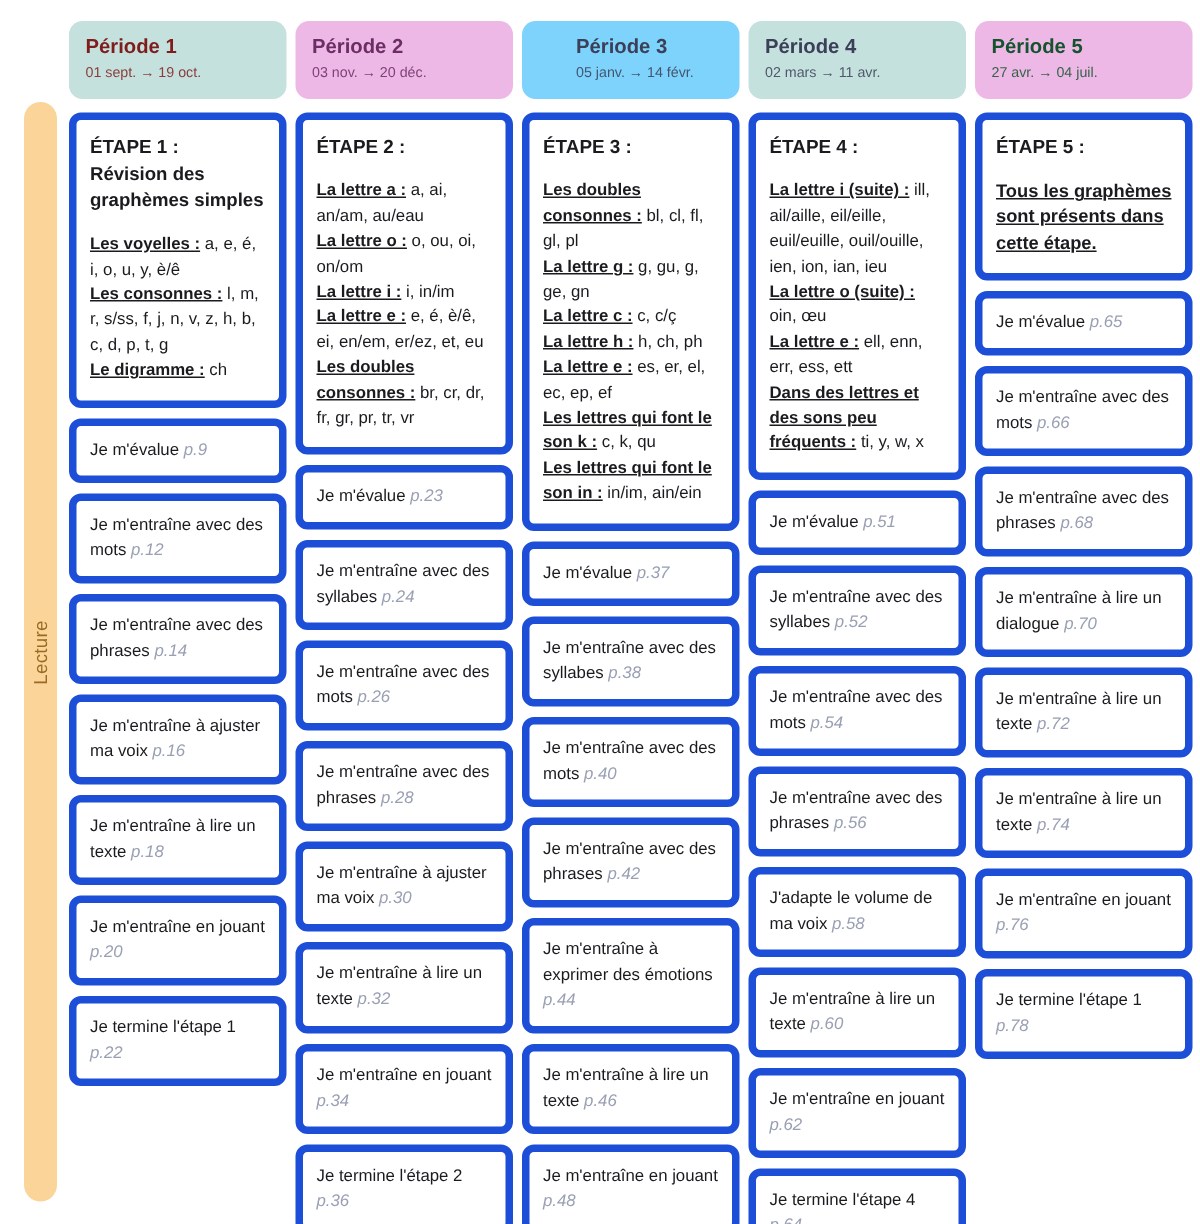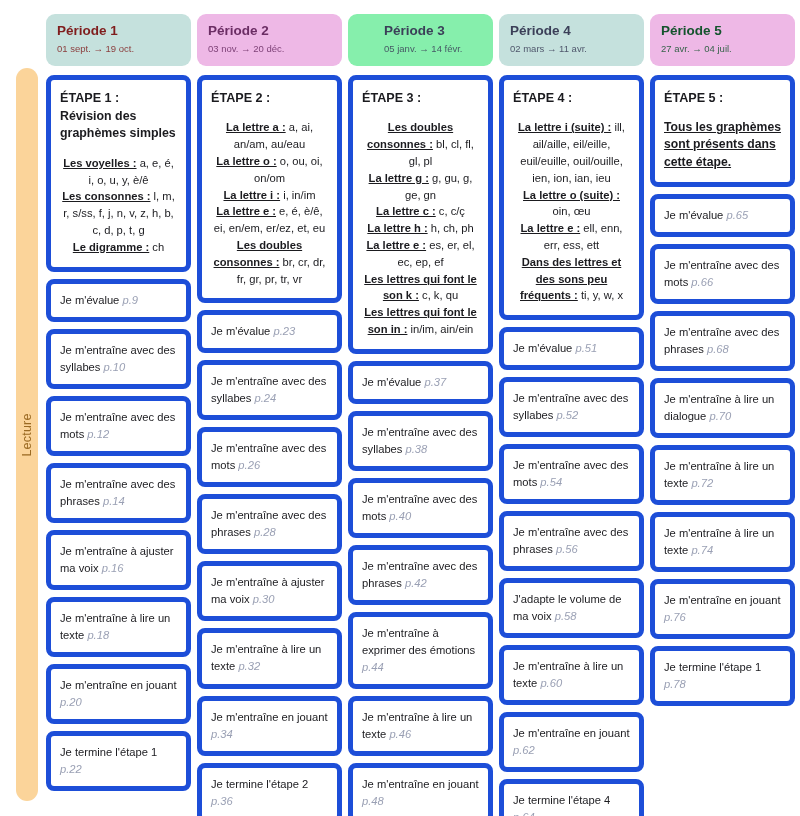--- a/index.html
+++ b/index.html
@@ -82,21 +82,21 @@
     font-weight: bold;
     line-height: 1.3;
     margin-bottom: 2px;
   }
   .etape-sub {
     font-size: 12.4px;
     font-weight: bold;
     line-height: 1.35;
     display: block;
   }
-  .etape-body { margin-top: 13px; font-size: 11.2px; line-height: 1.5; text-align: center; }
+  .etape-body { margin-top: 13px; font-size: 11.2px; line-height: 1.5; }
   .etape-body .lbl { font-weight: bold; text-decoration: underline; }
   .etape-note {
     margin-top: 13px;
     font-size: 12.2px;
     font-weight: bold;
     text-decoration: underline;
     line-height: 1.4;
     display: block;
   }
   .pg { color: #9aa0b4; font-style: italic; }
@@ -116,21 +116,20 @@
           <div class="period-title">Période 1</div>
           <div class="period-dates">01 sept. → 19 oct.</div>
         </div>
         <div class="stack">
           <div class="card etape-card">
             <div class="etape-title">ÉTAPE 1 :</div>
             <span class="etape-sub">Révision des graphèmes simples</span>
             <div class="etape-body"><span class="lbl">Les voyelles :</span><span> a, e, é, i, o, u, y, è/ê</span><br><span class="lbl">Les consonnes :</span><span> l, m, r, s/ss, f, j, n, v, z, h, b, c, d, p, t, g</span><br><span class="lbl">Le digramme :</span><span> ch</span></div>
           </div>
           <div class="card"><span>Je m'évalue </span><span class="pg">p.9</span></div>
-          <div class="card"><span>Je m'entraîne avec des syllabes </span><span class="pg">p.10</span></div>
           <div class="card"><span>Je m'entraîne avec des mots </span><span class="pg">p.12</span></div>
           <div class="card"><span>Je m'entraîne avec des phrases </span><span class="pg">p.14</span></div>
           <div class="card"><span>Je m'entraîne à ajuster ma voix </span><span class="pg">p.16</span></div>
           <div class="card"><span>Je m'entraîne à lire un texte </span><span class="pg">p.18</span></div>
           <div class="card"><span>Je m'entraîne en jouant </span><span class="pg">p.20</span></div>
           <div class="card"><span>Je termine l'étape 1 </span><span class="pg">p.22</span></div>
         </div>
       </div>
       <div class="col">
         <div class="period" style="background: rgb(238, 184, 230); color: rgb(107, 45, 100);">
@@ -146,21 +145,21 @@
           <div class="card"><span>Je m'entraîne avec des syllabes </span><span class="pg">p.24</span></div>
           <div class="card"><span>Je m'entraîne avec des mots </span><span class="pg">p.26</span></div>
           <div class="card"><span>Je m'entraîne avec des phrases </span><span class="pg">p.28</span></div>
           <div class="card"><span>Je m'entraîne à ajuster ma voix </span><span class="pg">p.30</span></div>
           <div class="card"><span>Je m'entraîne à lire un texte </span><span class="pg">p.32</span></div>
           <div class="card"><span>Je m'entraîne en jouant </span><span class="pg">p.34</span></div>
           <div class="card"><span>Je termine l'étape 2 </span><span class="pg">p.36</span></div>
         </div>
       </div>
       <div class="col">
-        <div class="period" style="background: #86efac; color: rgb(59, 63, 88); padding-left: 36px;">
+        <div class="period" style="background: #7dd3fc; color: rgb(59, 63, 88); padding-left: 36px;">
           <div class="period-title">Période 3</div>
           <div class="period-dates">05 janv. → 14 févr.</div>
         </div>
         <div class="stack">
           <div class="card etape-card">
             <div class="etape-title">ÉTAPE 3 :</div>
             <div class="etape-body"><span class="lbl">Les doubles consonnes :</span><span> bl, cl, fl, gl, pl</span><br><span class="lbl">La lettre g :</span><span> g, gu, g, ge, gn</span><br><span class="lbl">La lettre c :</span><span> c, c/ç</span><br><span class="lbl">La lettre h :</span><span> h, ch, ph</span><br><span class="lbl">La lettre e :</span><span> es, er, el, ec, ep, ef</span><br><span class="lbl">Les lettres qui font le son k :</span><span> c, k, qu</span><br><span class="lbl">Les lettres qui font le son in :</span><span> in/im, ain/ein</span></div>
           </div>
           <div class="card"><span>Je m'évalue </span><span class="pg">p.37</span></div>
           <div class="card"><span>Je m'entraîne avec des syllabes </span><span class="pg">p.38</span></div>

